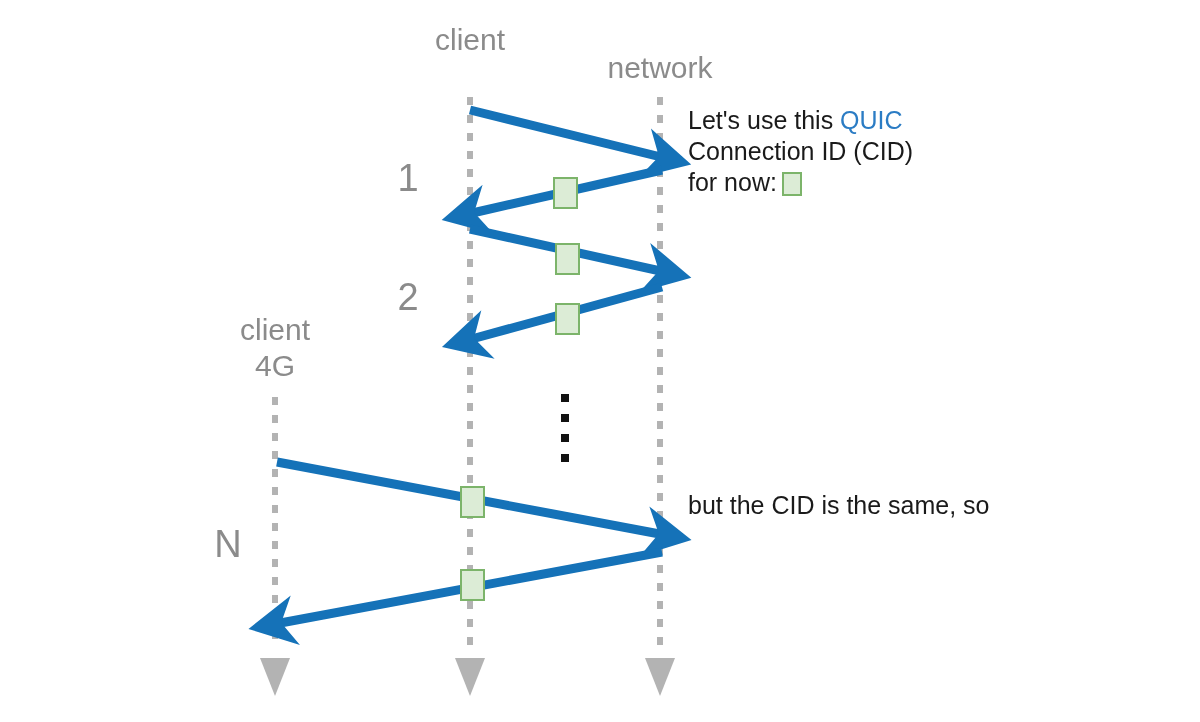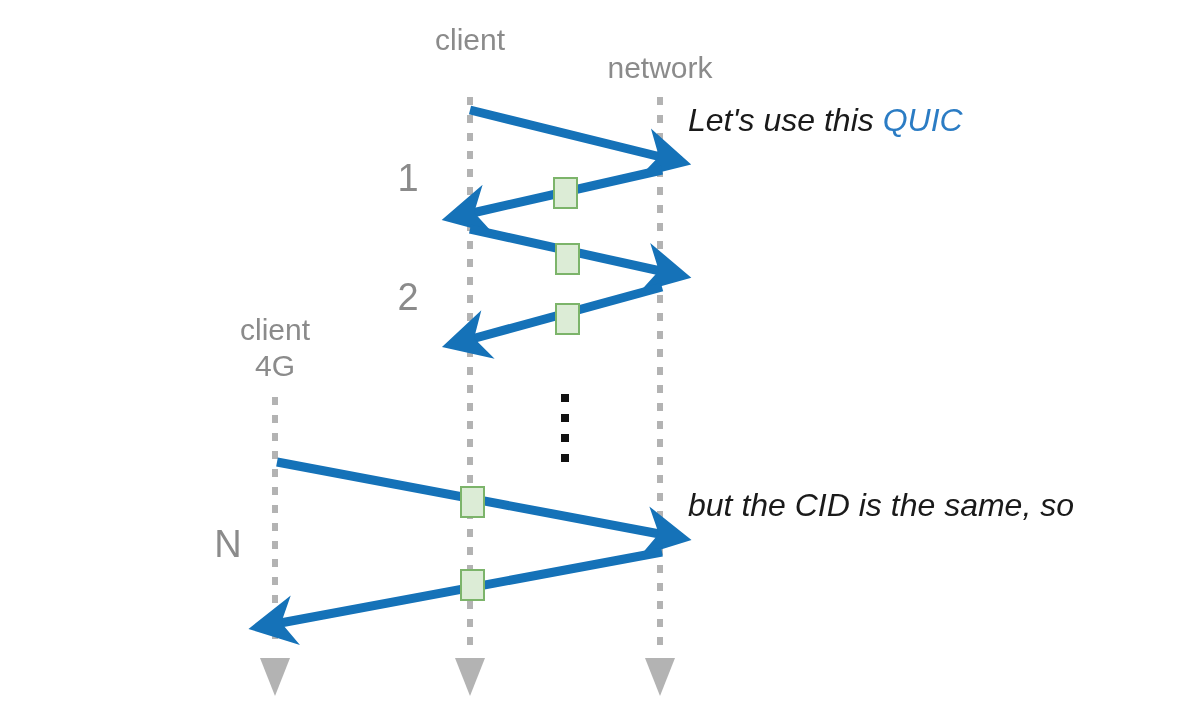--- a/index.html
+++ b/index.html
@@ -40,25 +40,24 @@
     position: absolute;
     color: #8b8b8b;
     font-size: 38px;
     line-height: 40px;
     text-align: center;
     font-family: "Liberation Sans", sans-serif;
   }
   .annotation {
     position: absolute;
     color: #1a1a1a;
-    font-size: 32px;
+    font-size: 25px;
     line-height: 31px;
     font-family: "Liberation Sans", sans-serif;
     white-space: nowrap;
-    font-style: italic;
   }
   .annotation .hl {
     color: #2b7cc4;
   }
   .inline-cid {
     display: inline-block;
     width: 20px;
     height: 24px;
     background: #dcecd6;
     border: 2px solid #7cb46a;
@@ -130,19 +129,21 @@
   <div id="cid-layer">
       <div class="cid-box" style="left: 553px; top: 177px;"></div>
       <div class="cid-box" style="left: 555px; top: 243px;"></div>
       <div class="cid-box" style="left: 555px; top: 303px;"></div>
       <div class="cid-box" style="left: 460px; top: 486px;"></div>
       <div class="cid-box" style="left: 460px; top: 569px;"></div>
     </div>
   <div id="annotations-layer">
       <div class="annotation" style="left: 688px; top: 105px;">
         <div><span>Let's use this </span><span class="hl">QUIC</span></div>
+        <div><span>Connection ID (CID)</span></div>
+        <div><span>for now:</span><span class="inline-cid"></span></div>
       </div>
       <div class="annotation" style="left: 688px; top: 490px;">
         <div><span>but the CID is the same, so</span></div>
       </div>
     </div>
 
 </div>
 
 </body></html>

